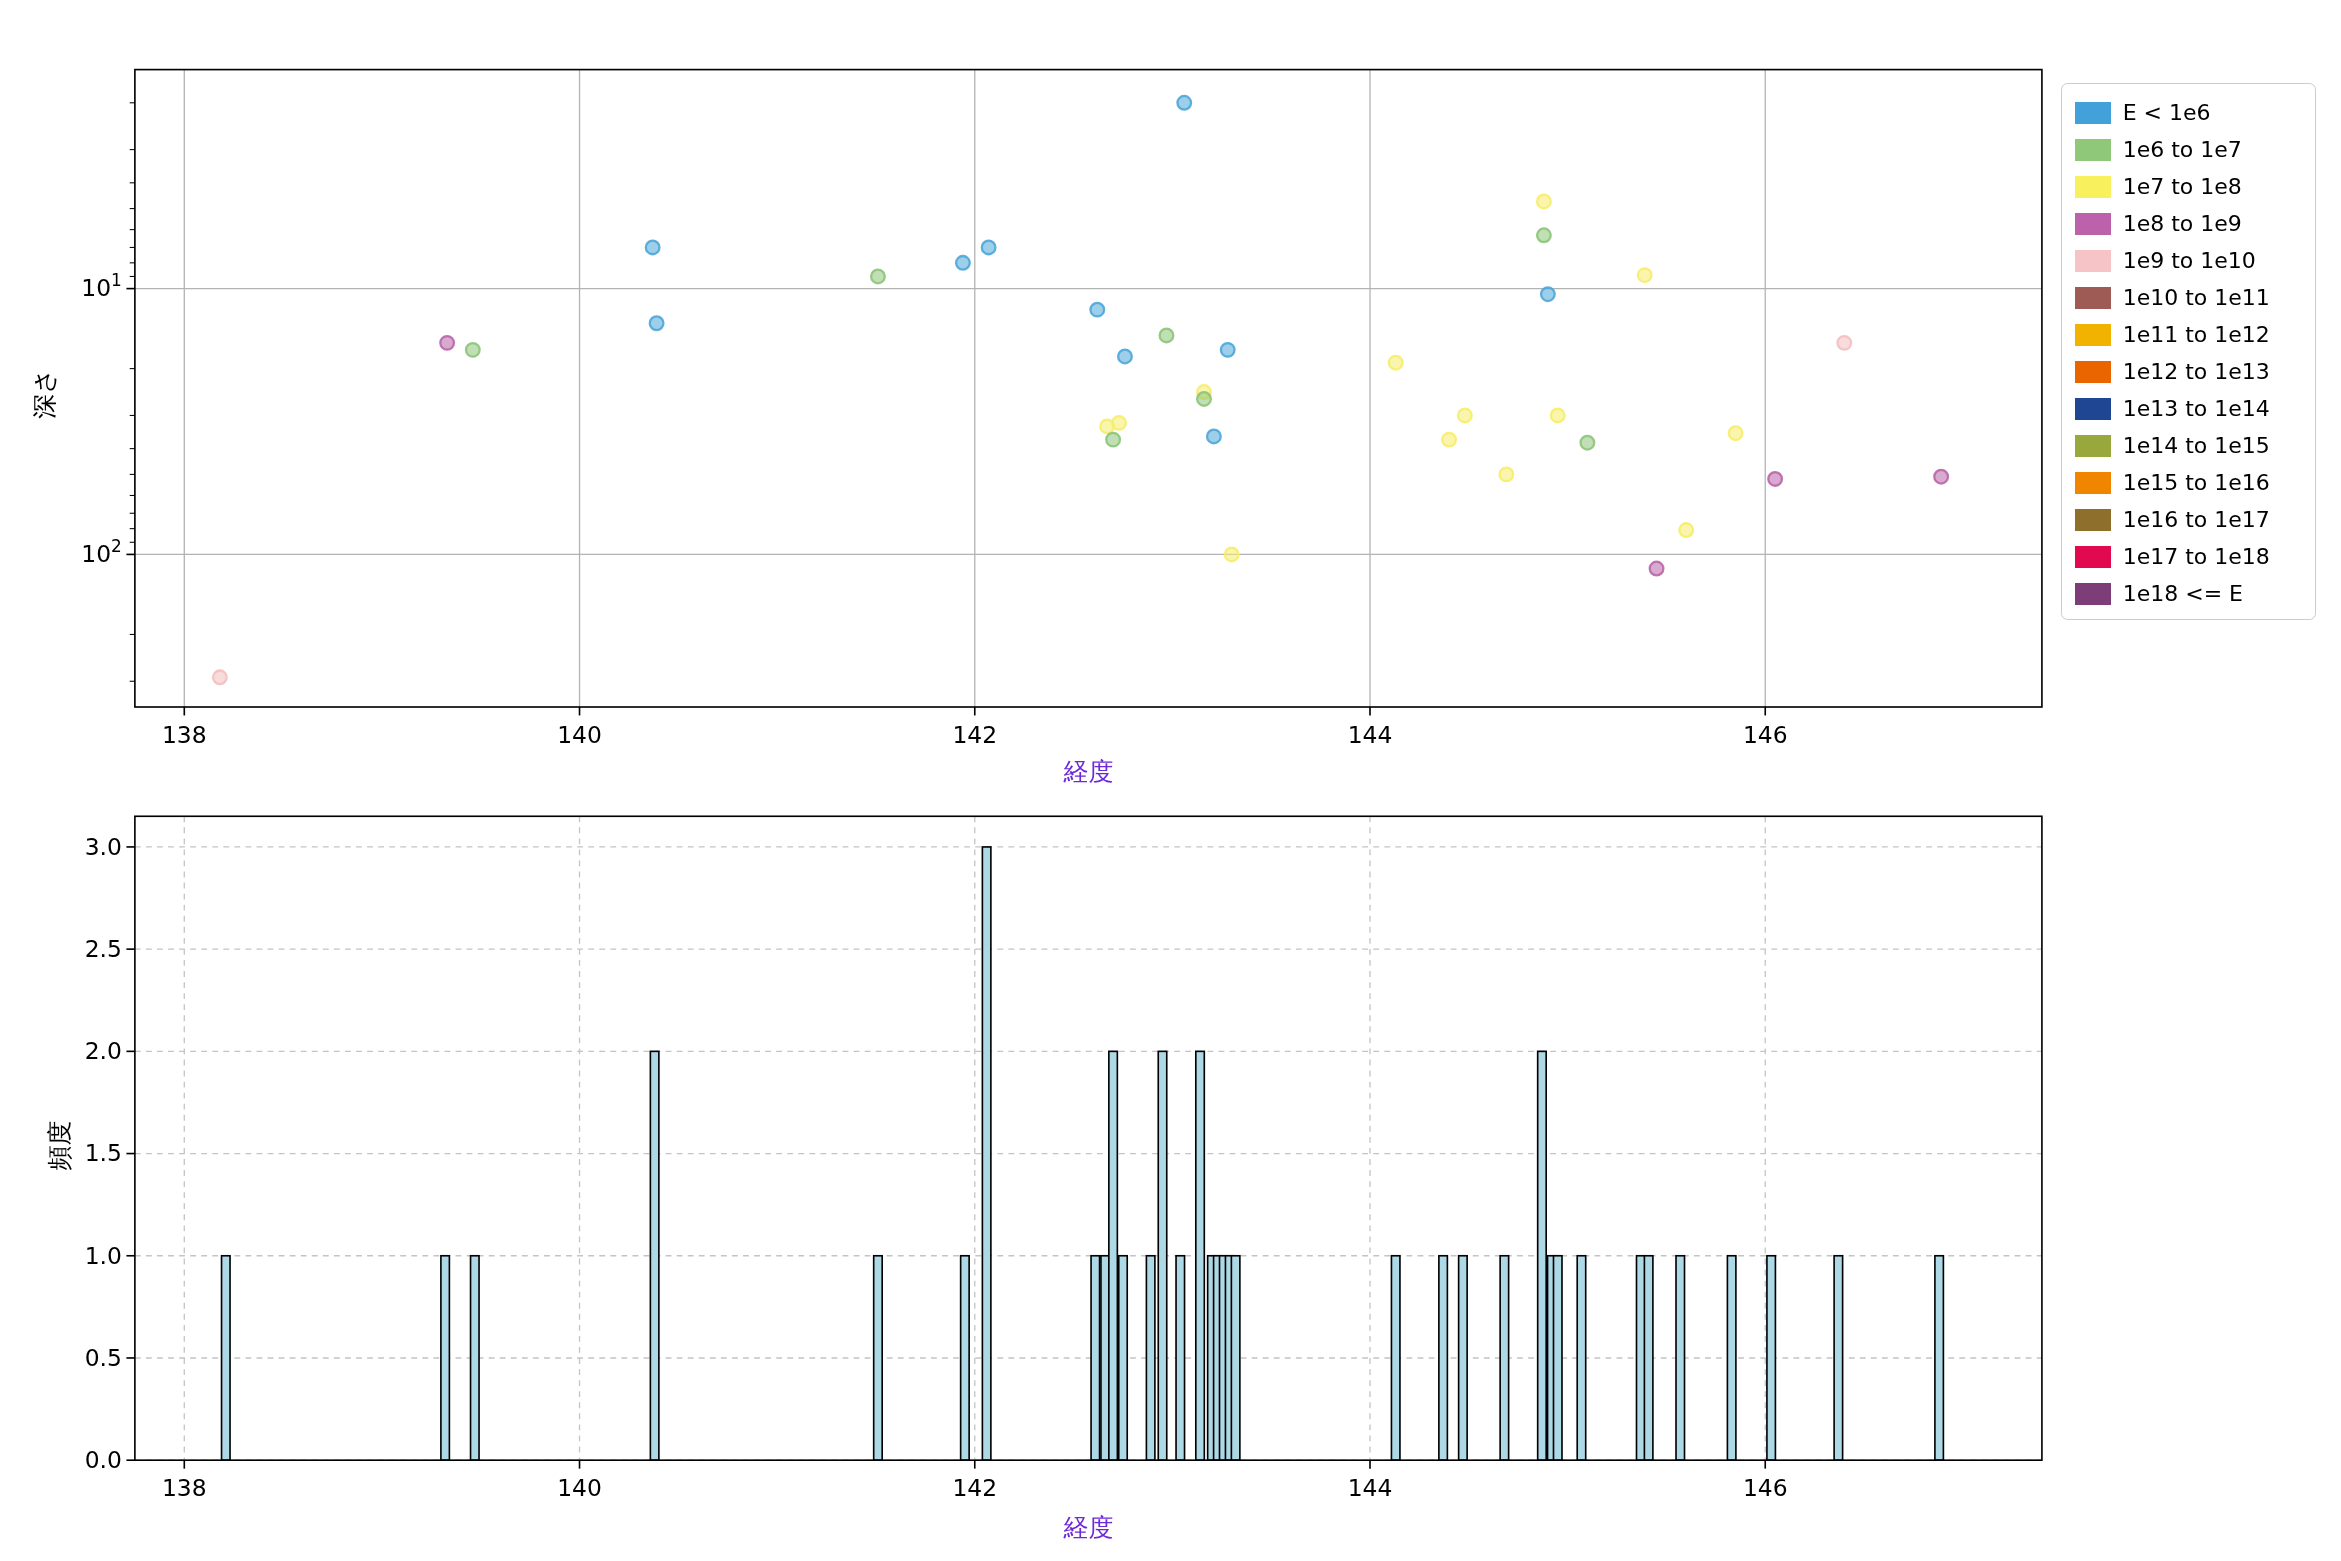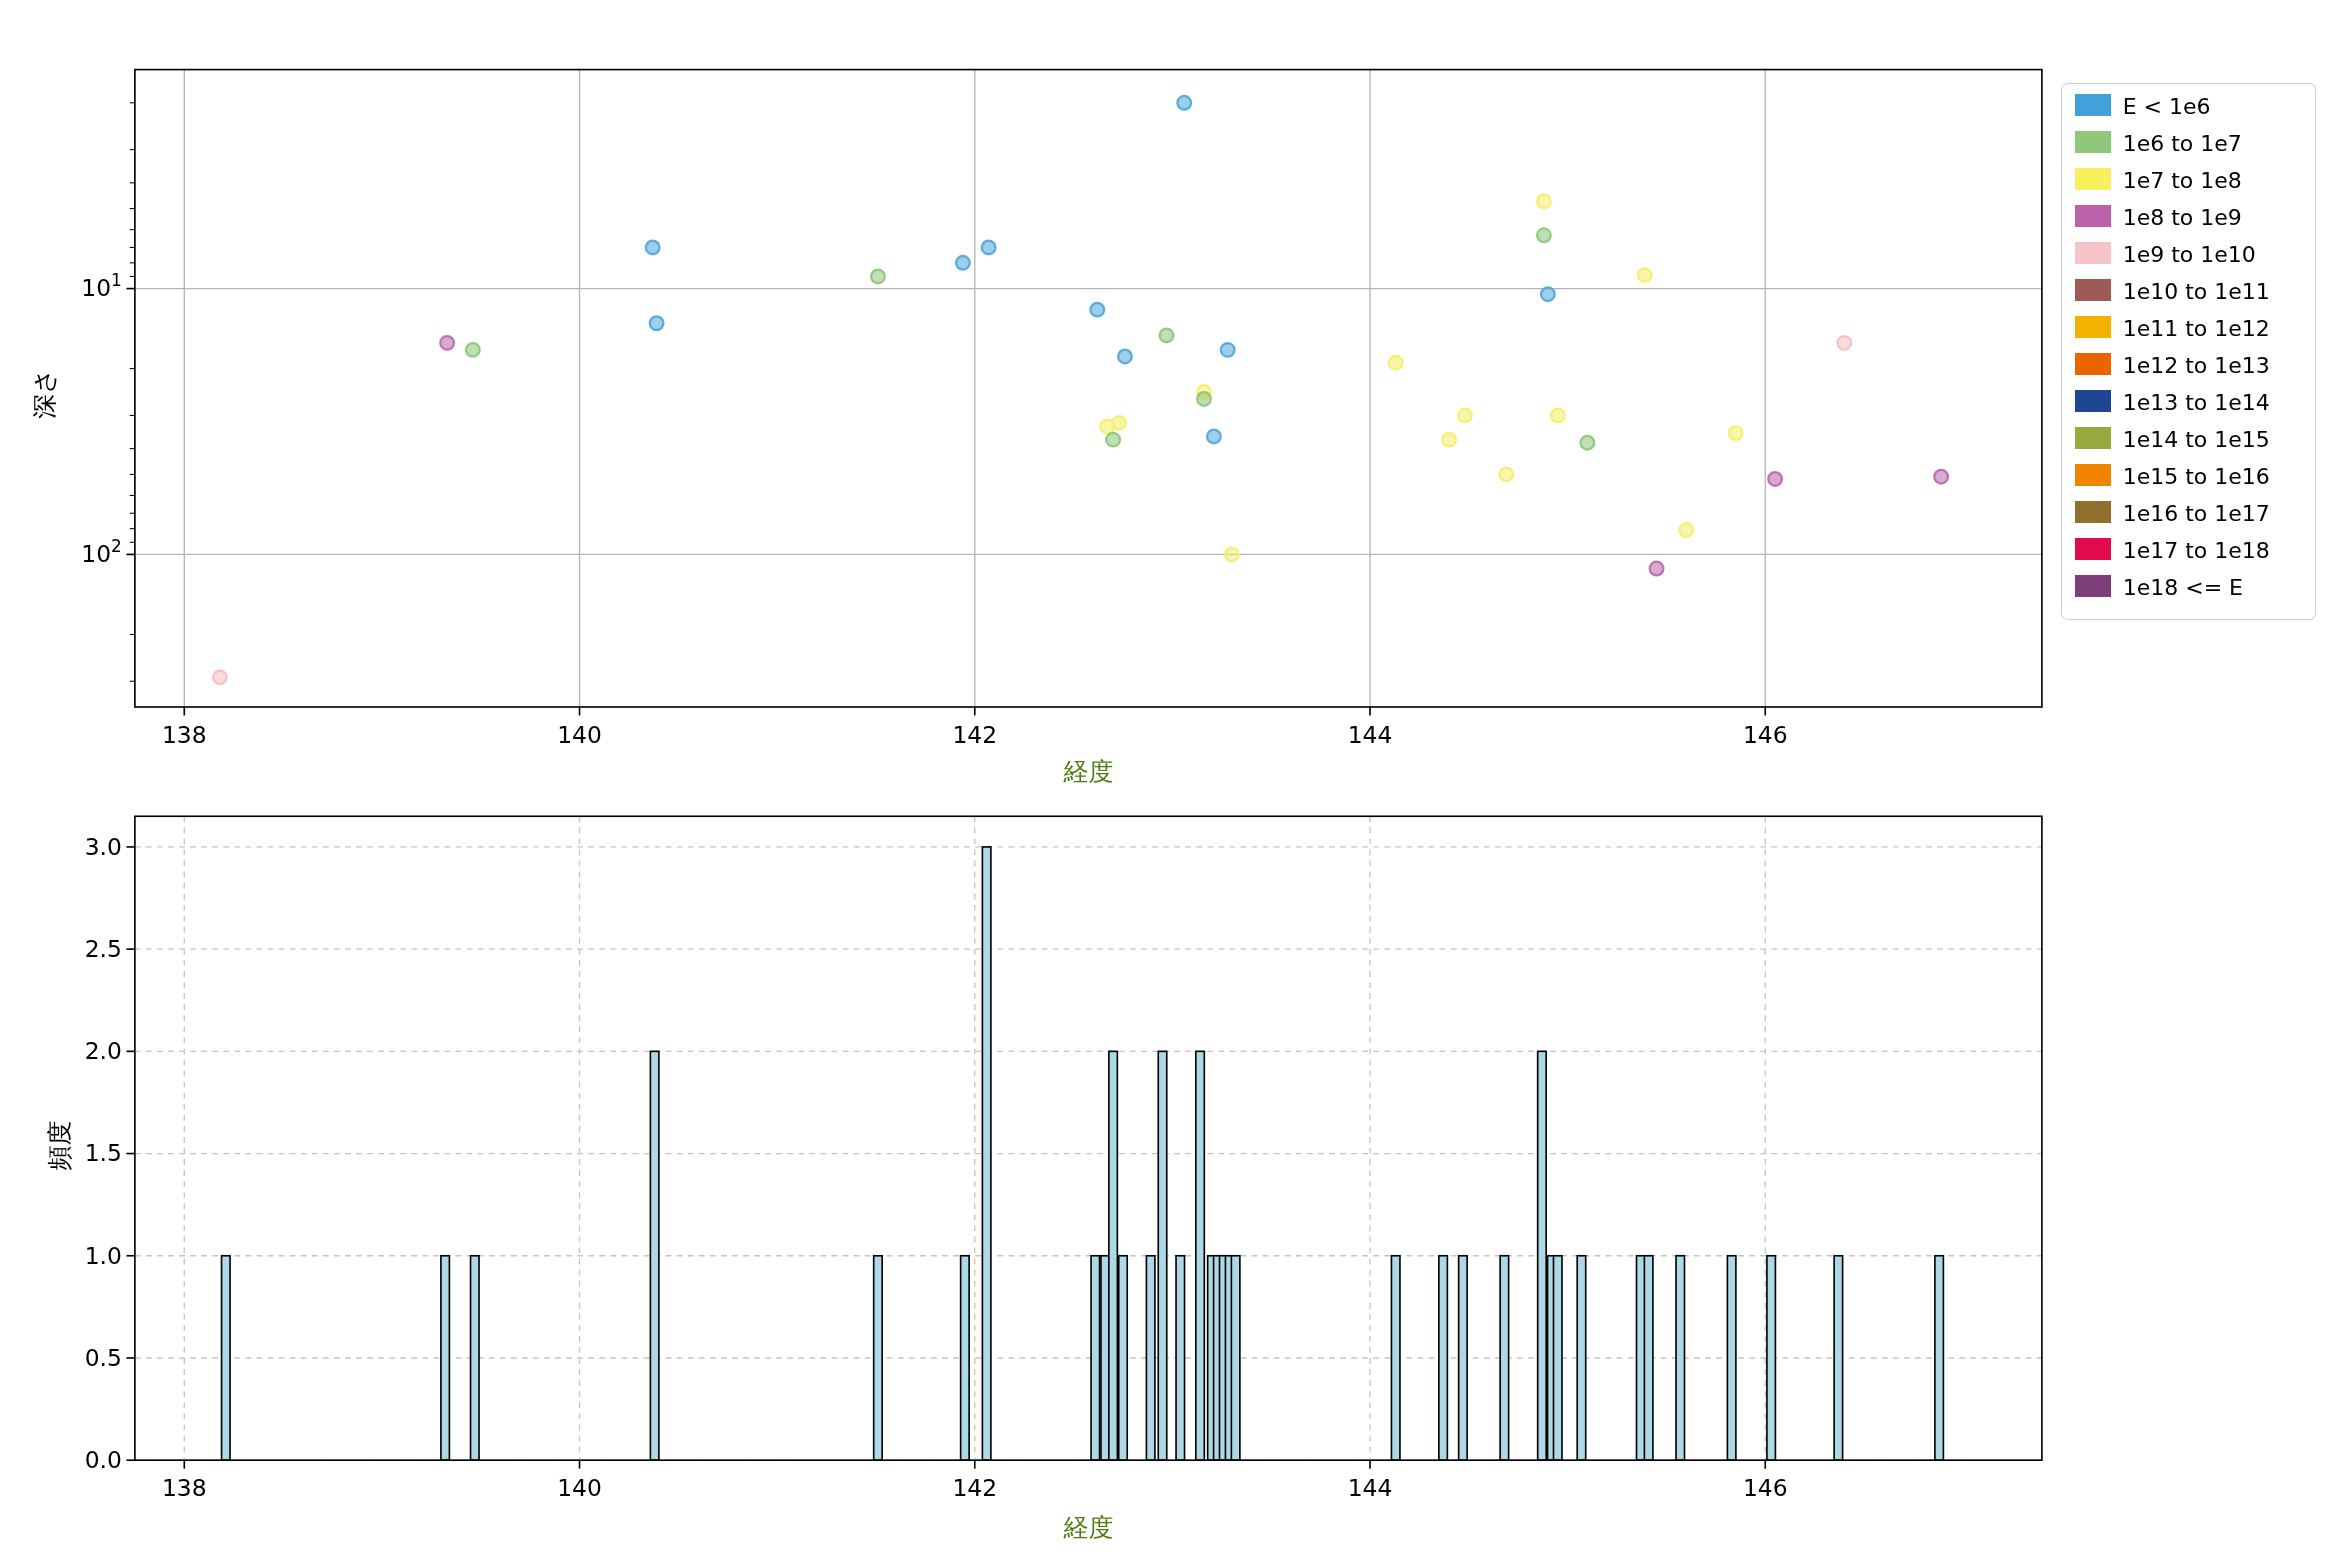--- a/index.html
+++ b/index.html
@@ -1,29 +1,29 @@
 <!DOCTYPE html>
 <html style="font-size:10.4px"><head>
 <meta charset="utf-8">
 <style>
   html,body{margin:0;padding:0;background:#ffffff;}
   body{width:2342px;height:1561px;font-family:"DejaVu Sans",sans-serif;position:relative;}
   #figure{position:absolute;left:0;top:0;width:2342px;height:1561px;background:#ffffff;}
   #chart-svg{position:absolute;left:0;top:0;}
   .fig-title{position:absolute;left:135px;top:18px;width:1907px;text-align:center;
     font-size:30px;color:#000;}
-  .xlabel{position:absolute;left:135px;width:1907px;text-align:center;font-size:25px;color:#4d7c0f;}
+  .xlabel{position:absolute;left:135px;width:1907px;text-align:center;font-size:25px;color:#6d28d9;}
   .xlabel.top{top:755px;}
   .xlabel.bottom{top:1511px;}
   .ylabel{position:absolute;font-size:25px;color:#000;transform:rotate(-90deg);transform-origin:center center;white-space:nowrap;}
   .ylabel.top{left:5.2px;top:377px;width:78px;text-align:center;}
   .ylabel.bottom{left:19.5px;top:1129px;width:78px;text-align:center;}
   #legend{position:absolute;left:2061px;top:83px;width:255px;background:#ffffff;
     border:1.3px solid #cccccc;border-radius:6.5px;padding:10.4px 0 6.5px 0;box-sizing:border-box;}
-  .legend-item{display:flex;height:37px;padding-left:13px;}
+  .legend-item{display:flex;align-items:center;height:37px;padding-left:13px;}
   .legend-swatch{display:inline-block;width:36px;height:22px;margin-right:11.7px;flex:0 0 auto;}
   .legend-label{font-size:22px;color:#000;white-space:nowrap;}
 </style>
 </head>
 <body>
 
 <div id="figure">
   <svg id="chart-svg" width="2342" height="1561" viewBox="0 0 3600 2400">
       <line x1="282.9585492227979" y1="107" x2="282.9585492227979" y2="1087" stroke="#b3b3b3" stroke-width="2"></line>
       <line x1="890.6269430051809" y1="107" x2="890.6269430051809" y2="1087" stroke="#b3b3b3" stroke-width="2"></line>

